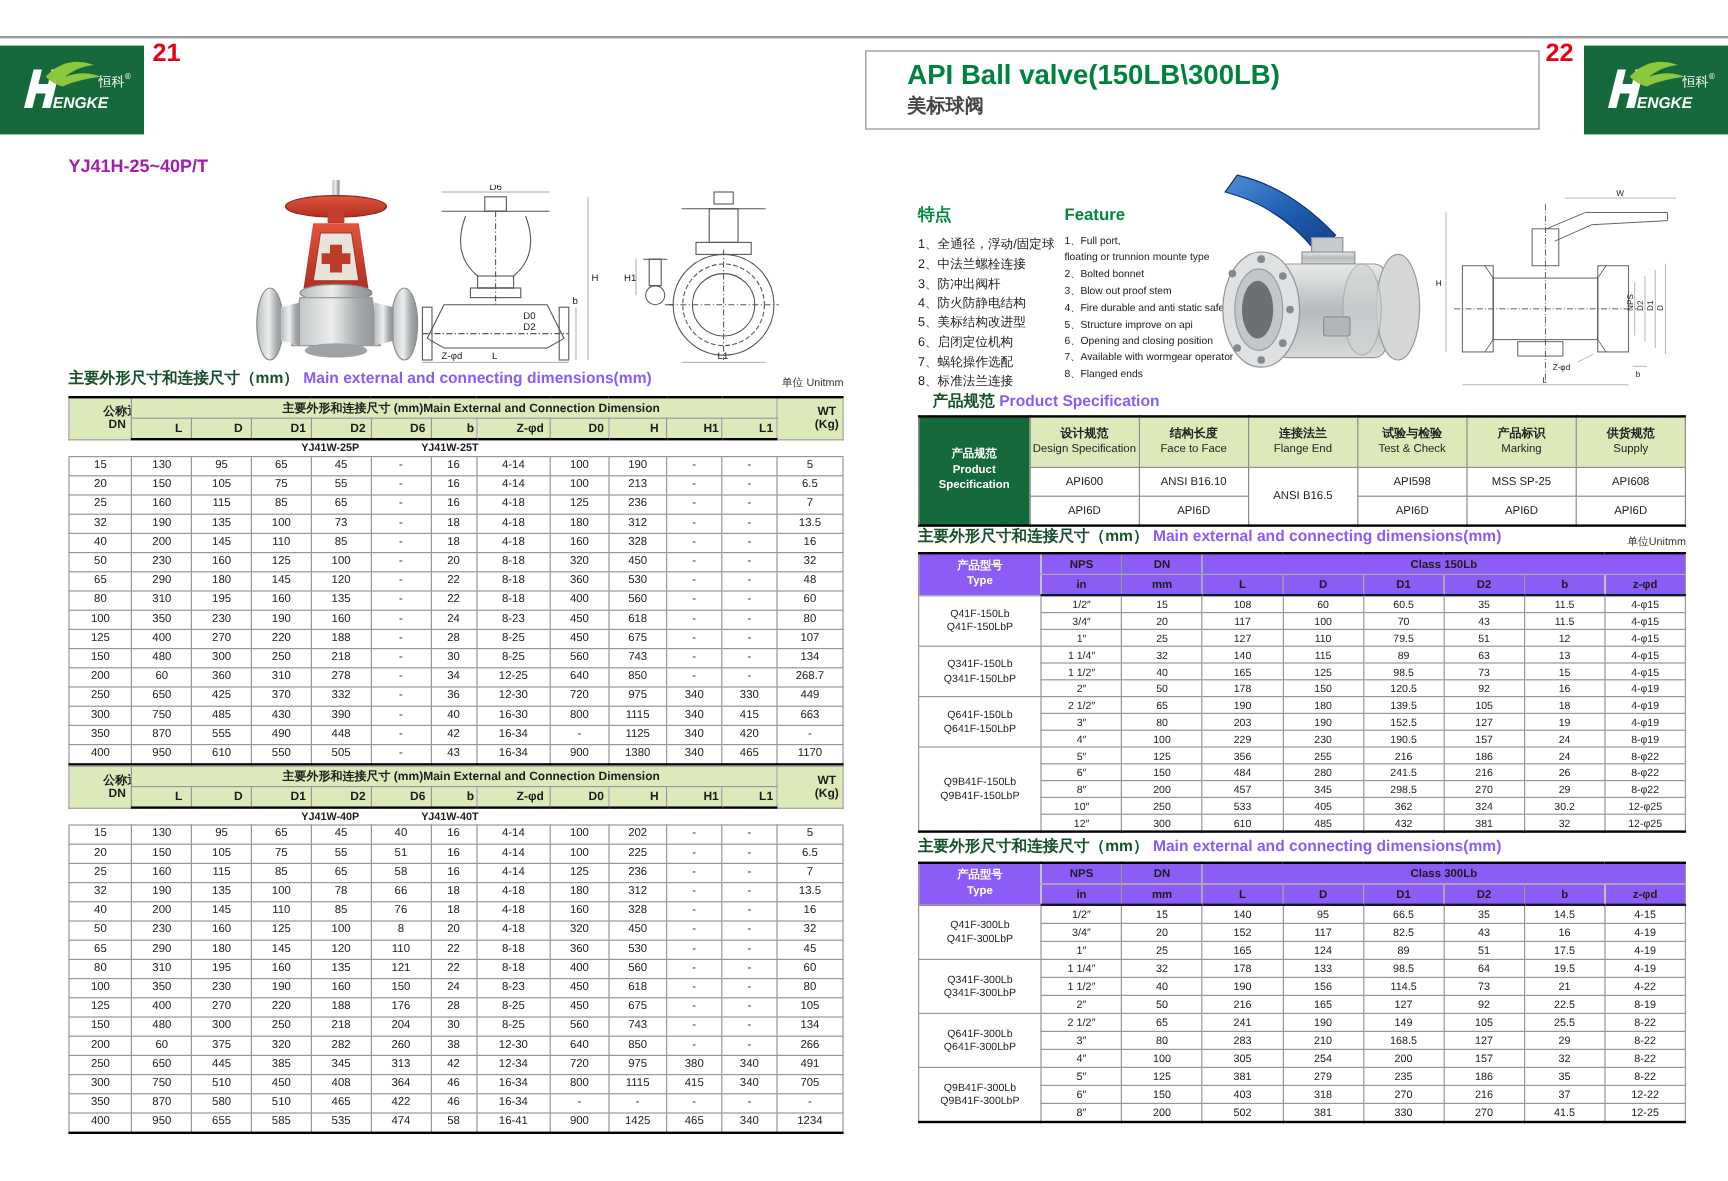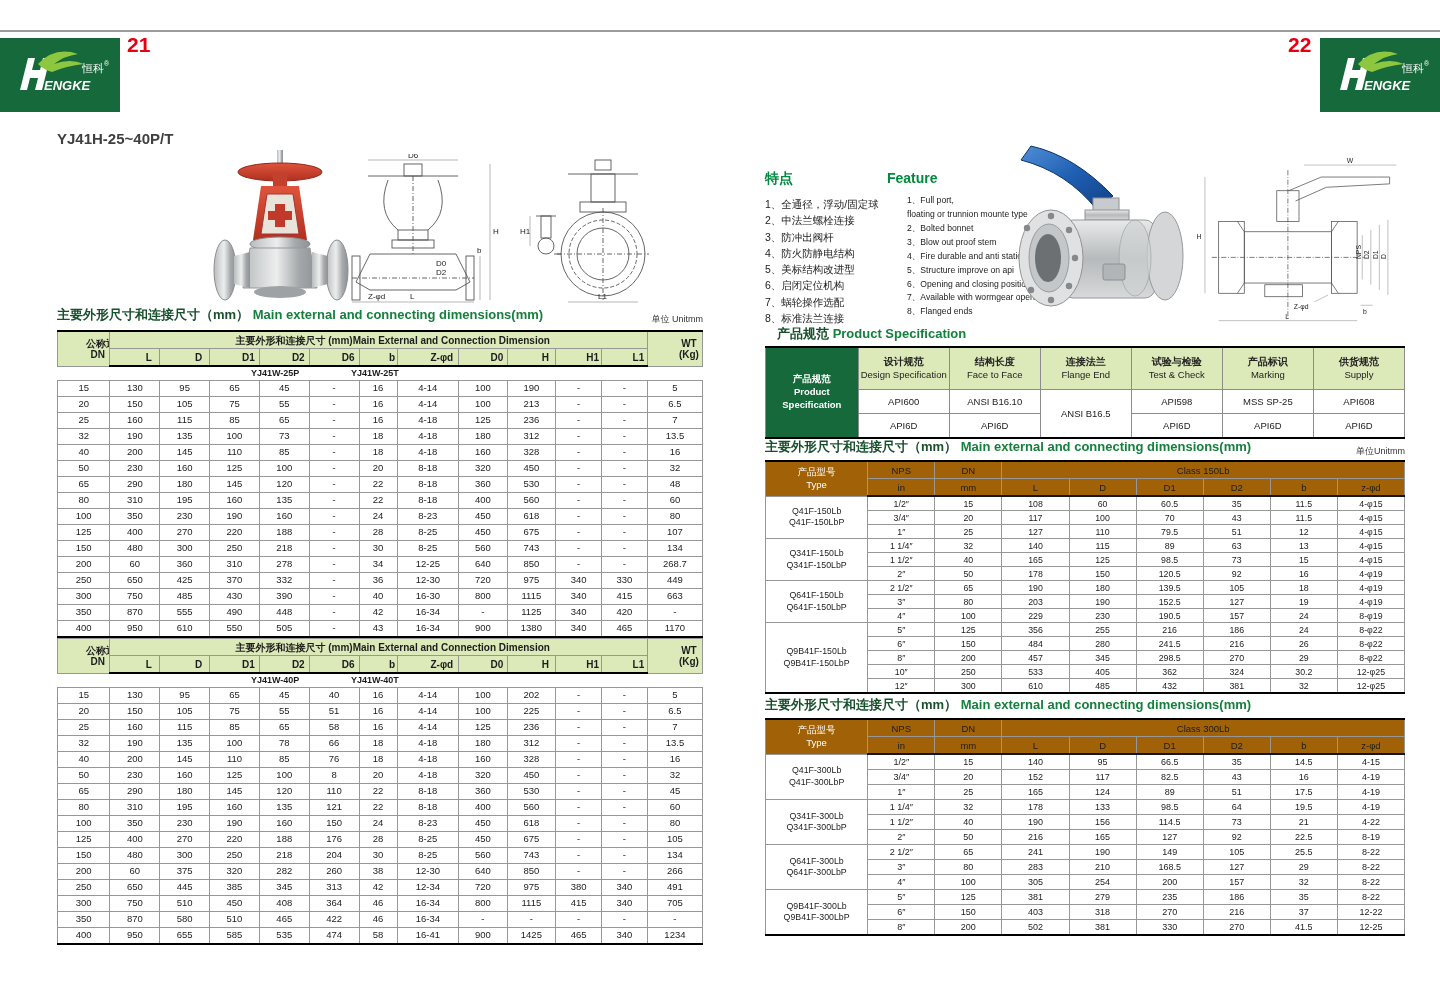--- a/index.html
+++ b/index.html
@@ -11,59 +11,59 @@
   .pagenum{position:absolute;top:33px;font-size:21px;font-weight:bold;color:#e60012;}
   .pagenum.l{left:127px}.pagenum.r{left:1288px}
   .titlebox{position:absolute;top:42px;height:66px;border:1px solid #8f8f8f;box-sizing:border-box;
             padding:7px 0 0 20px;background:#fff;}
   .titlebox.l{left:166px;width:552px}.titlebox.r{left:721px;width:562px;padding-left:34px}
   .t-en{font-size:23px;font-weight:bold;color:#00813c;line-height:1.1;}
   .t-zh{font-size:16px;font-weight:bold;color:#454545;margin-top:3px;}
 
   .lp,.rp{position:absolute;top:130px;}
   .lp{left:57px;width:646px;}
-  .model{font-size:15px;font-weight:bold;color:#404040;height:16px;}
+  .model{font-size:15px;font-weight:bold;color:#a21caf;height:16px;}
   .imgrow{position:relative;height:160px;}
   .sect-title{height:24px;font-size:13px;font-weight:bold;position:relative;margin-top:0;}
-  .sect-title .zh{color:#17502b}.sect-title .en{color:#15803d}
+  .sect-title .zh{color:#17502b}.sect-title .en{color:#8b5cf6}
   .unit{position:absolute;right:0;bottom:4px;font-size:9px;font-weight:normal;color:#333;}
 
   table.vt{border-collapse:collapse;table-layout:fixed;width:100%;text-align:center;
            border-top:2px solid #000;border-bottom:2px solid #000;}
   table.vt td{border:1px solid #979797;padding:0;overflow:hidden;white-space:nowrap;
               font-size:9.5px;height:15px;line-height:1.1;color:#1c1c1c;}
   tr.gh td{background:#dce9b9;font-weight:bold;font-size:10px;height:16px;padding-left:28px;}
   tr.ghlast td{border-bottom:2px solid #000;}
   tr.mrow td{border-left:none;border-right:none;text-align:left;height:13px;font-size:9px;font-weight:bold;}
   .m1{display:inline-block;margin-left:30%;}
   .m2{display:inline-block;margin-left:8%;}
 
   .rp{left:765px;width:640px;}
   .feat{position:absolute;width:150px;}
   .feat.zh{left:0;top:40px;}
   .feat.en{left:122px;top:40px;width:175px;}
   .feat h3{margin:0 0 8px 0;font-size:14px;color:#008a3e;}
   .feat.zh h3{color:#008a3e}
   .feat ul{list-style:none;margin:0;padding:0;}
   .feat.zh li{font-size:10.5px;line-height:1.55;color:#222;}
-  .feat.en li{font-size:8.6px;line-height:1.62;color:#222;white-space:pre-line;margin-left:20px;}
+  .feat.en li{font-size:8.6px;line-height:1.62;color:#222;white-space:pre-line;}
 
   .abs{position:absolute;}
   table.spec{border-collapse:collapse;table-layout:fixed;width:100%;text-align:center;
              border-top:2px solid #000;border-bottom:2px solid #000;}
   table.spec td{border:1px solid #8c8c8c;padding:0;font-size:9.5px;}
   .spec .hd{background:#dce9b9;height:42px;font-size:9px;line-height:1.3;}
   .spec .hd b{font-size:10px;}
   .spec .corner{background:#15693a;color:#fff;font-weight:bold;font-size:9.5px;line-height:1.35;}
   .spec .dr td{height:23px;}
 
   table.dimr{border-collapse:collapse;table-layout:fixed;width:100%;text-align:center;
              border-top:2px solid #000;border-bottom:2px solid #000;}
   table.dimr td{border:1px solid #979797;padding:0;white-space:nowrap;overflow:hidden;color:#1c1c1c;}
-  table.dimr tr.gh td{background:#a16207;font-weight:normal;font-size:9.5px;height:16px;}
+  table.dimr tr.gh td{background:#8b5cf6;font-weight:bold;font-size:9.5px;height:16px;}
   table.dimr tr.ghlast td{border-bottom:2px solid #0f172a;}
   table.dimr .corner{background:#15693a;color:#fff;font-weight:bold;font-size:10px;line-height:1.3;}
   table.dimr .typecell{font-size:8.8px;line-height:1.3;}
   table.d150 td{font-size:8.8px;height:13px;}
   table.d300 td{font-size:9px;height:14px;}
 
   svg text{font-family:"Liberation Sans",sans-serif;}
   .dwg text{font-size:8px;fill:#222;}
 </style>
 </head>
@@ -76,20 +76,24 @@
     <svg width="120" height="74" viewBox="0 0 120 74">
       <path d="M20 52 L28 20 L35 20 L32 32 L40 32 L43 20 L50 20 L42 52 L35 52 L38 40 L30 40 L27 52 Z" fill="#fff"></path>
       <path d="M38 26 Q55 8 78 16 Q64 18 54 26 Q70 20 84 26 Q66 28 52 34 Q44 32 38 26Z" fill="#8dc63f"></path>
       <text x="44" y="52" font-size="13" font-weight="bold" font-style="italic" fill="#fff">ENGKE</text>
       <text x="82" y="34" font-size="11" fill="#fff">恒科</text>
       <text x="104" y="28" font-size="7" fill="#fff">®</text>
     </svg>
   </div>
   <div class="pagenum l">21</div>
 
+  <div class="titlebox r">
+    <div class="t-en">API Ball valve(150LB\300LB)</div>
+    <div class="t-zh">美标球阀</div>
+  </div>
   <div class="pagenum r">22</div>
   <div class="logo r">
     <svg width="120" height="74" viewBox="0 0 120 74">
       <path d="M20 52 L28 20 L35 20 L32 32 L40 32 L43 20 L50 20 L42 52 L35 52 L38 40 L30 40 L27 52 Z" fill="#fff"></path>
       <path d="M38 26 Q55 8 78 16 Q64 18 54 26 Q70 20 84 26 Q66 28 52 34 Q44 32 38 26Z" fill="#8dc63f"></path>
       <text x="44" y="52" font-size="13" font-weight="bold" font-style="italic" fill="#fff">ENGKE</text>
       <text x="82" y="34" font-size="11" fill="#fff">恒科</text>
       <text x="104" y="28" font-size="7" fill="#fff">®</text>
     </svg>
   </div>

